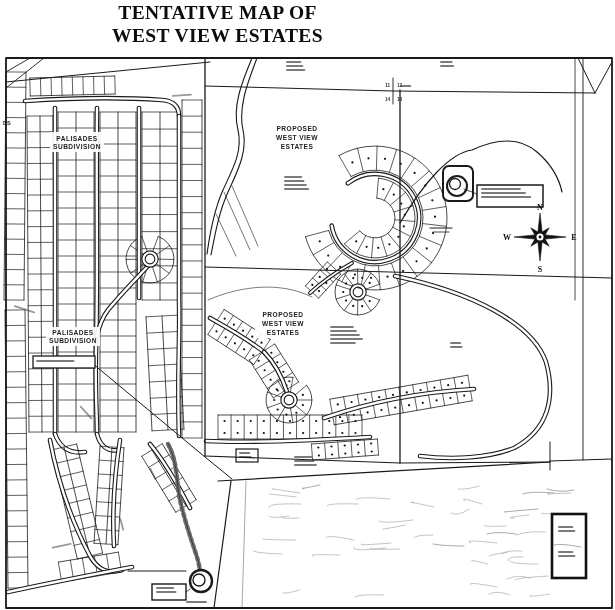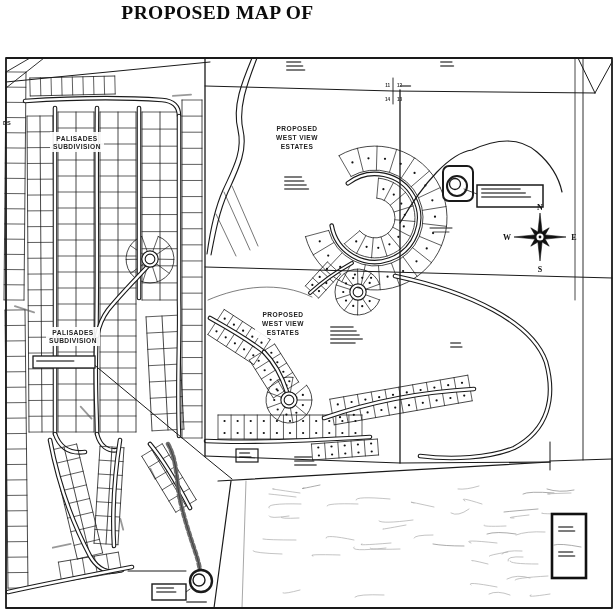--- a/index.html
+++ b/index.html
@@ -15,21 +15,22 @@
        fill:#111;text-anchor:middle;}
   .tiny{font-family:"Liberation Sans",sans-serif;font-weight:600;font-size:4.6px;fill:#333;}
   .edge{font-family:"Liberation Sans",sans-serif;font-weight:600;font-size:5.6px;fill:#222;}
 </style>
 </head>
 <body>
 
 <div class="page">
 
   <header class="title">
-    <div>PROPOSED MAP OF</div>
+    <div>TENTATIVE MAP OF</div>
+    <div>WEST VIEW ESTATES</div>
   </header>
 
   <svg id="map-svg" width="615" height="610" viewBox="0 0 615 610">
 
     <g id="geom">
         <g>
           <path d="M252 58 C242 82 232 106 238 130 C243 152 232 170 223 190 C214 210 210 232 207 254" fill="none" stroke="#1a1a1a" stroke-width="1.1" stroke-linecap="round" stroke-linejoin="round" opacity="1"></path>
           <path d="M257 58 C247 84 238 108 243 130 C248 152 237 172 228 192 C219 212 215 234 211 255" fill="none" stroke="#1a1a1a" stroke-width="1.1" stroke-linecap="round" stroke-linejoin="round" opacity="1"></path>
           <path d="M224 192 L250 250" fill="none" stroke="#1a1a1a" stroke-width="0.6" stroke-linecap="round" stroke-linejoin="round" opacity="1"></path>
           <path d="M232 186 L258 246" fill="none" stroke="#1a1a1a" stroke-width="0.6" stroke-linecap="round" stroke-linejoin="round" opacity="1"></path>

